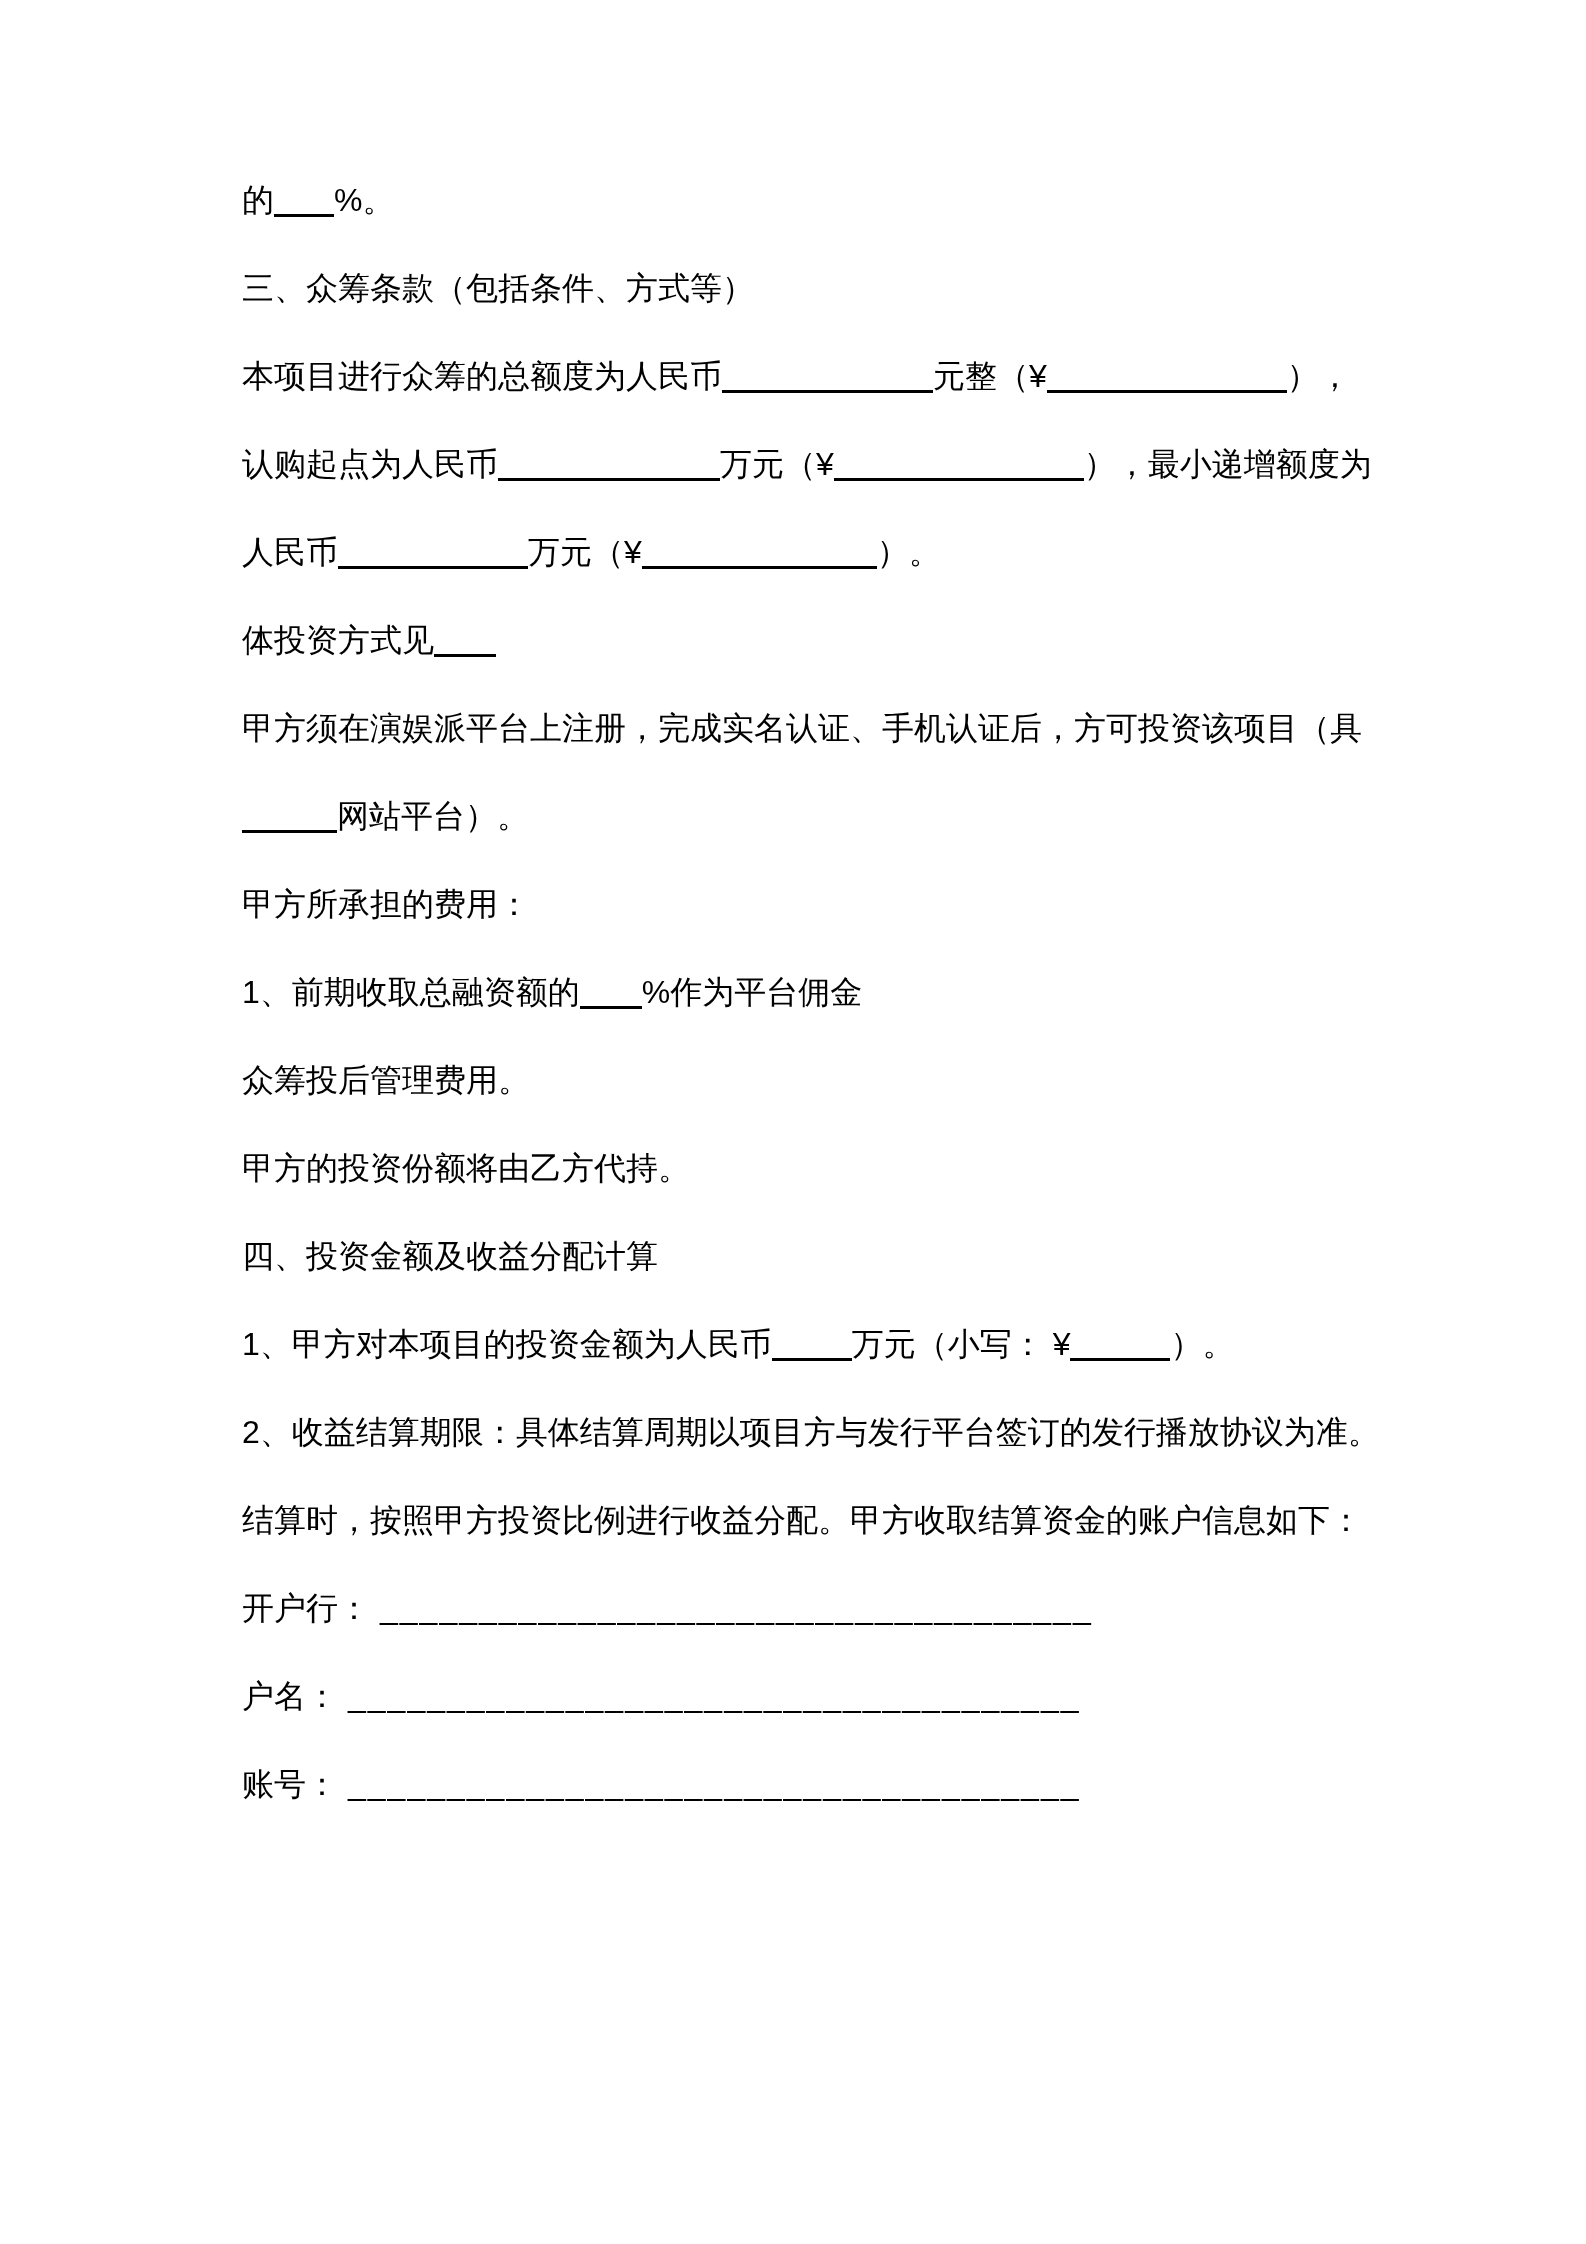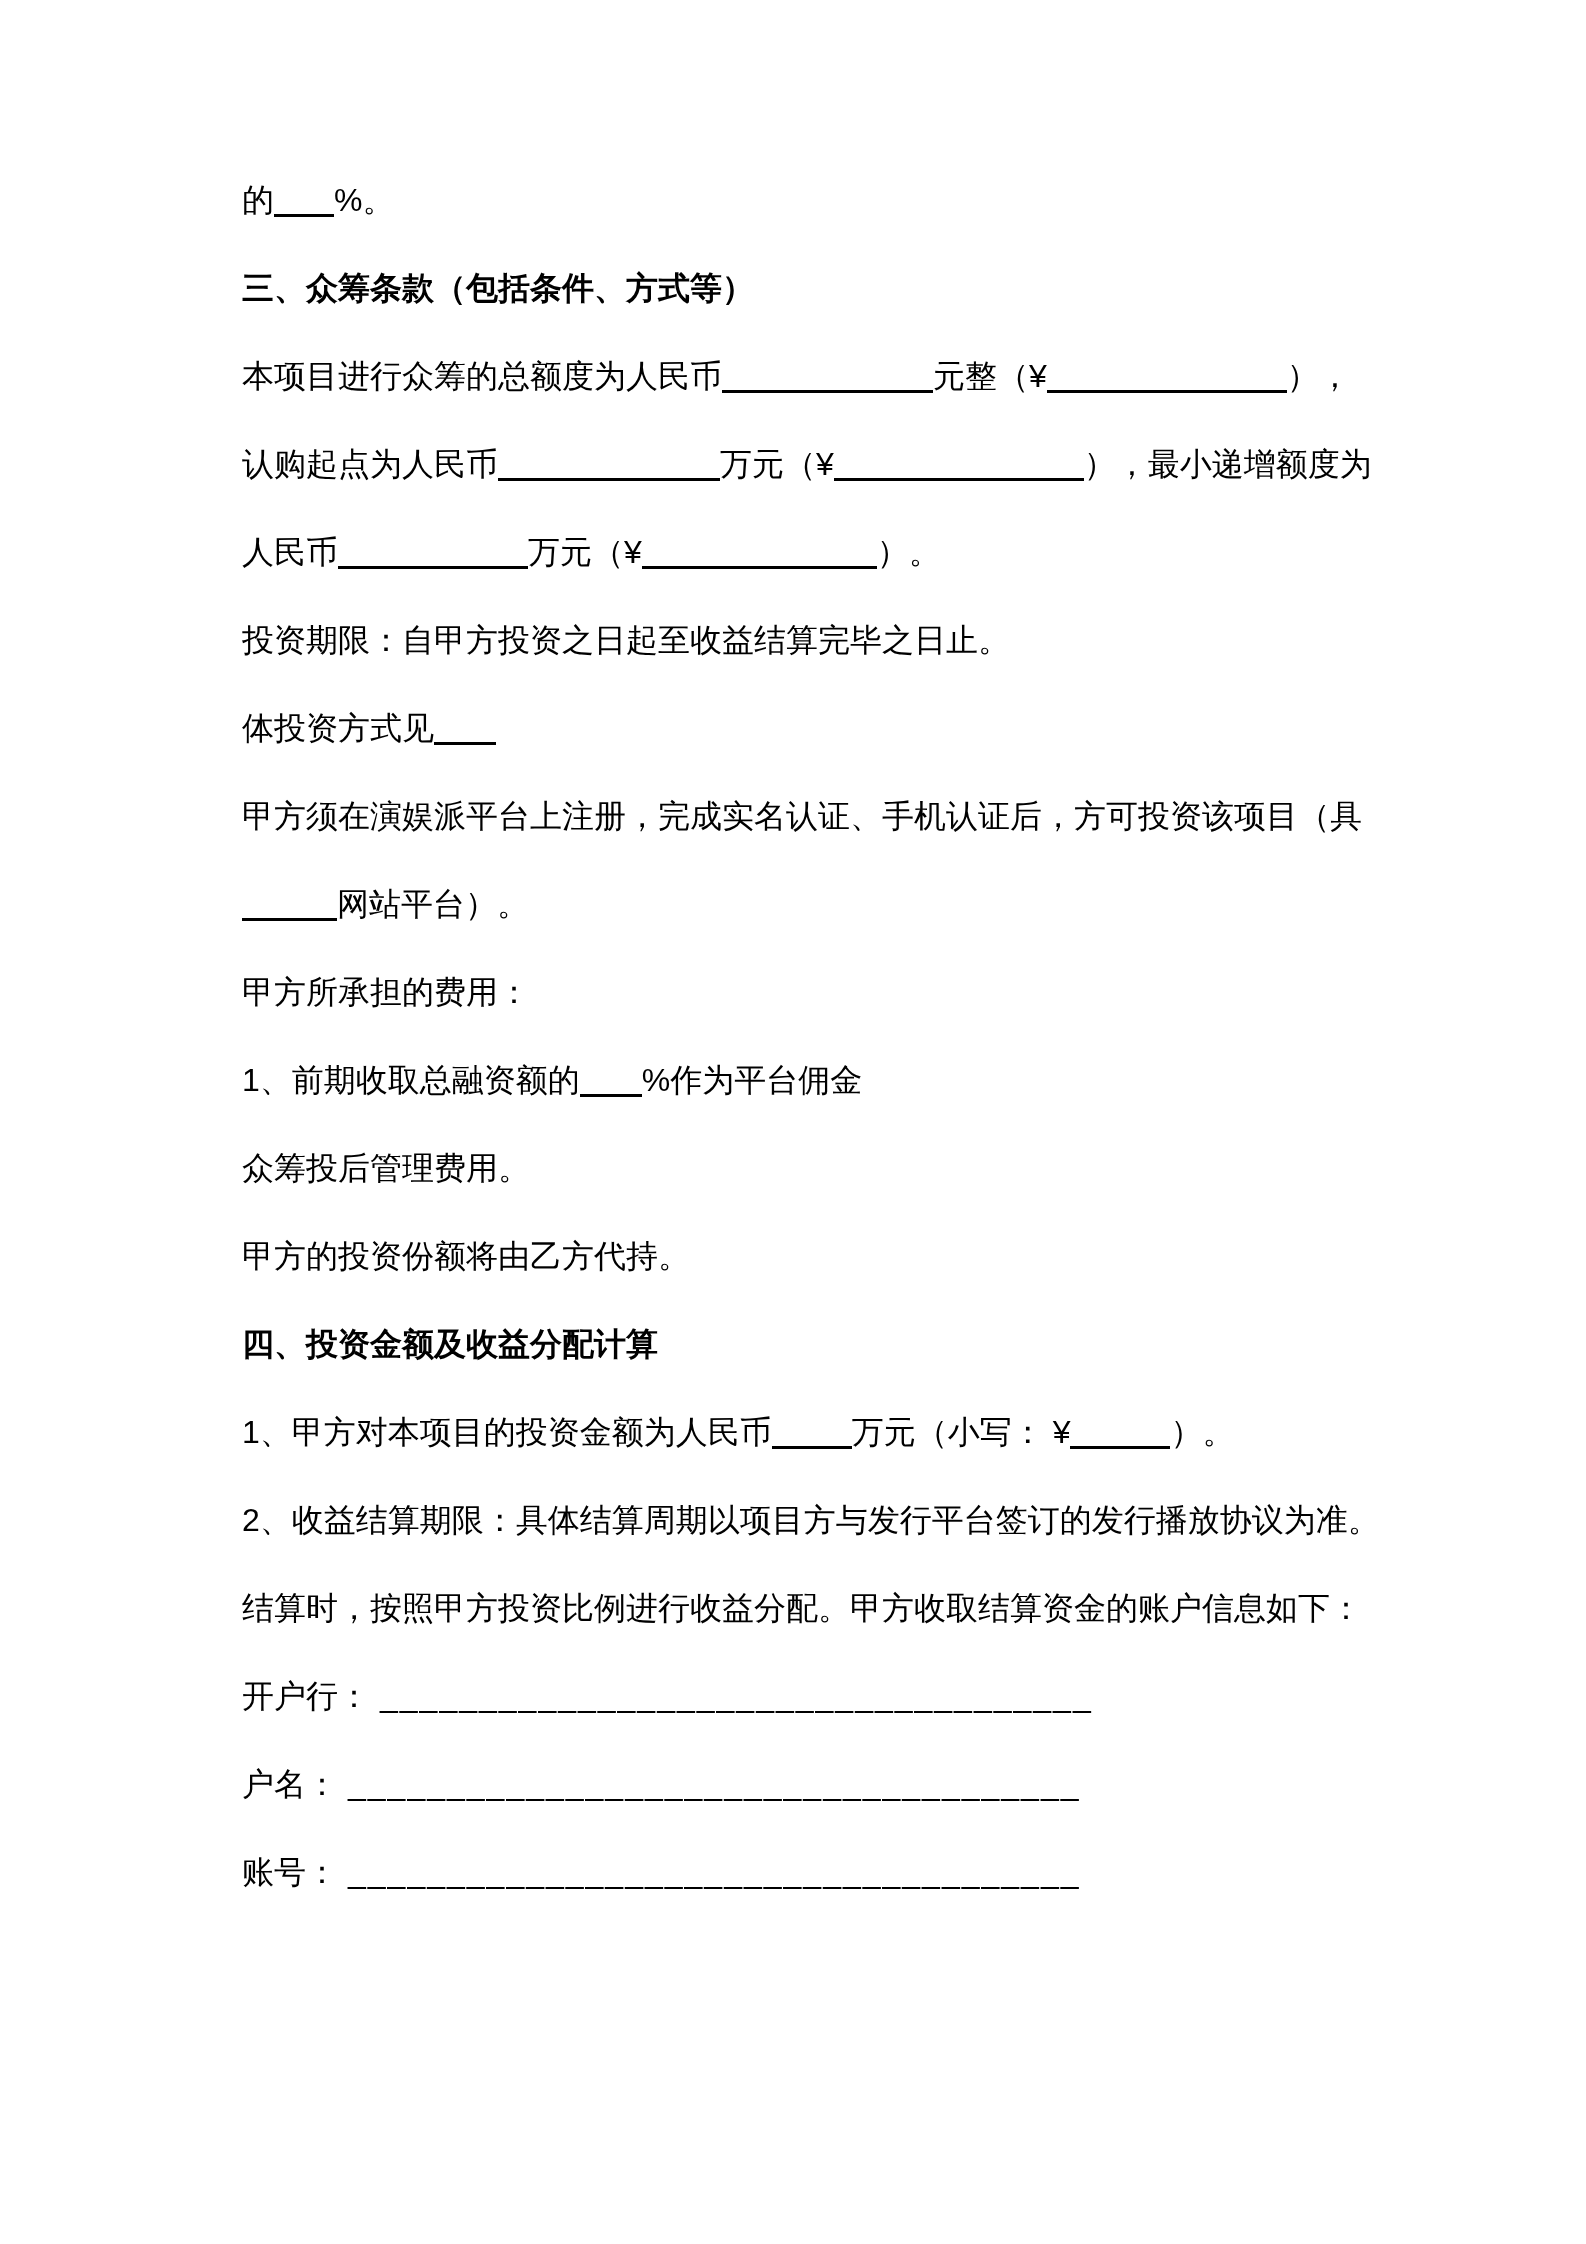--- a/index.html
+++ b/index.html
@@ -20,21 +20,21 @@
     left: 242px; top: 156px;
     width: 1200px;
   }
   .line {
     height: 88px;
     line-height: 88px;
     font-size: 32px;
     white-space: nowrap;
     color: #000000;
   }
-  .line.heading { font-weight: bold; }
+  .line.heading { font-weight: normal; }
   .blank {
     display: inline-block;
     border-bottom: 3px solid #000000;
     height: 30px;
     vertical-align: -6px;
   }
   .underscores {
     letter-spacing: 2px;
     margin-left: 10px;
   }
@@ -42,21 +42,20 @@
 </head>
 <body>
 
 <div class="page">
   <div class="doc">
       <div class="line"><span>的</span><span class="blank" style="width: 60px;"></span><span>%。</span></div>
       <div class="line heading"><span>三、众筹条款（包括条件、方式等）</span></div>
       <div class="line"><span>本项目进行众筹的总额度为人民币</span><span class="blank" style="width: 211px;"></span><span>元整（¥</span><span class="blank" style="width: 240px;"></span><span>），</span></div>
       <div class="line"><span>认购起点为人民币</span><span class="blank" style="width: 222px;"></span><span>万元（¥</span><span class="blank" style="width: 250px;"></span><span>），最小递增额度为</span></div>
       <div class="line"><span>人民币</span><span class="blank" style="width: 190px;"></span><span>万元（¥</span><span class="blank" style="width: 235px;"></span><span>）。</span></div>
-      <div class="line"><span>投资期限：自甲方投资之日起至收益结算完毕之日止。</span></div>
       <div class="line"><span>体投资方式见</span><span class="blank" style="width: 62px;"></span></div>
       <div class="line"><span>甲方须在演娱派平台上注册，完成实名认证、手机认证后，方可投资该项目（具</span></div>
       <div class="line"><span class="blank" style="width: 95px;"></span><span>网站平台）。</span></div>
       <div class="line"><span>甲方所承担的费用：</span></div>
       <div class="line"><span>1、前期收取总融资额的</span><span class="blank" style="width: 62px;"></span><span>%作为平台佣金</span></div>
       <div class="line"><span>众筹投后管理费用。</span></div>
       <div class="line"><span>甲方的投资份额将由乙方代持。</span></div>
       <div class="line heading"><span>四、投资金额及收益分配计算</span></div>
       <div class="line"><span>1、甲方对本项目的投资金额为人民币</span><span class="blank" style="width: 80px;"></span><span>万元（小写： ¥</span><span class="blank" style="width: 100px;"></span><span>）。</span></div>
       <div class="line"><span>2、收益结算期限：具体结算周期以项目方与发行平台签订的发行播放协议为准。</span></div>

